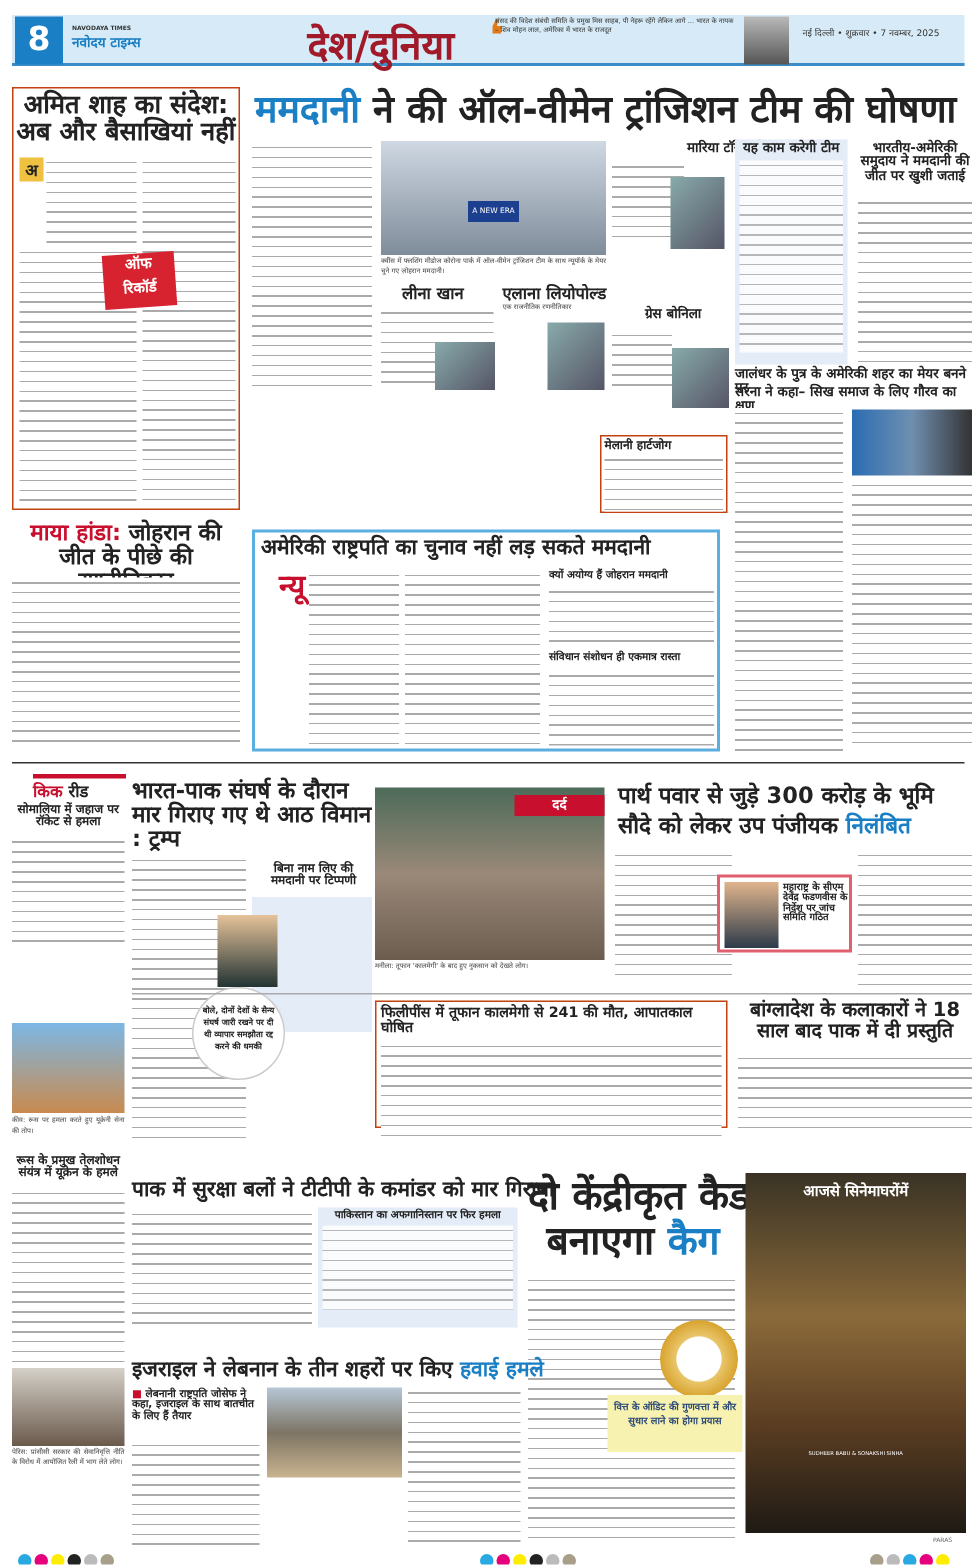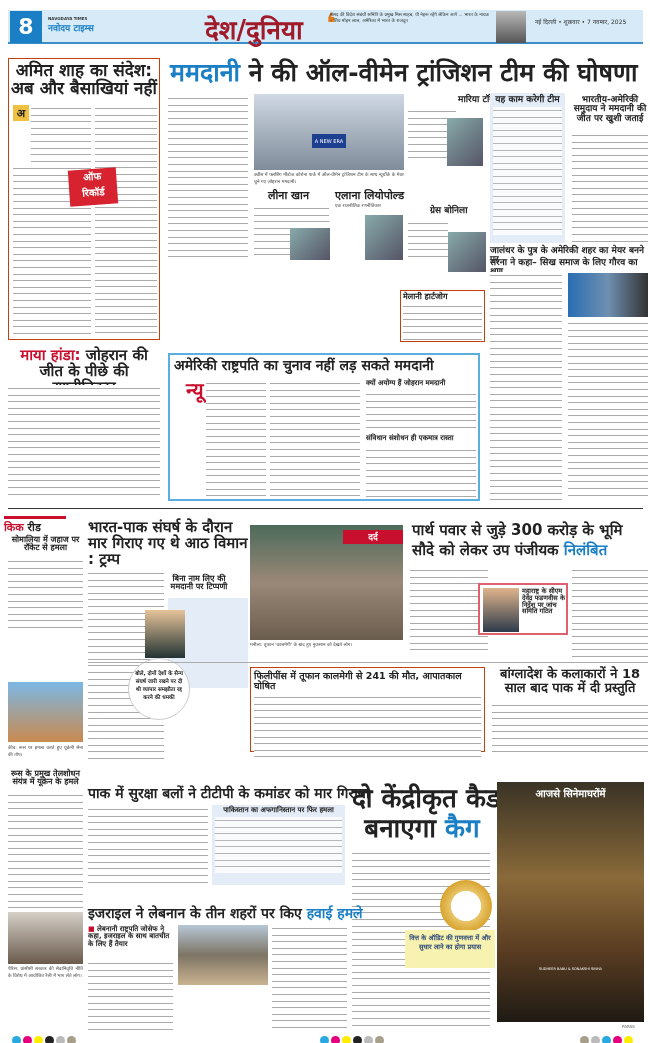--- a/index.html
+++ b/index.html
@@ -96,33 +96,33 @@
   <div class="lines" style="position:absolute;left:36px;top:25px;width:60px;height:118px;"></div>
   <div class="lines" style="position:absolute;left:100px;top:25px;width:90px;height:118px;"></div>
   <div class="h-big" style="position:absolute;left:196px;top:25px;font-size:7px;">क्यों अयोग्य हैं जोहरान ममदानी</div>
   <div class="lines" style="position:absolute;left:196px;top:36px;width:110px;height:40px;"></div>
   <div class="h-big" style="position:absolute;left:196px;top:80px;font-size:7px;">संविधान संशोधन ही एकमात्र रास्ता</div>
   <div class="lines" style="position:absolute;left:196px;top:92px;width:110px;height:50px;"></div>
 </div>
 
 <div class="abs seph" style="left:8px;top:508px;width:635px;"></div>
 
-<div class="abs" style="left:4px;top:516px;width:62px;height:16px;border-top:3px solid #c8102e;font-size:11px;font-weight:bold;"><span class="hl-red">किक</span> <span>रीड</span></div>
+<div class="abs" style="left:22px;top:516px;width:62px;height:16px;border-top:3px solid #c8102e;font-size:11px;font-weight:bold;"><span class="hl-red">किक</span> <span>रीड</span></div>
 <div class="abs h-big" style="left:8px;top:536px;width:75px;font-size:8px;text-align:center;">सोमालिया में जहाज पर रॉकेट से हमला</div>
 <div class="abs lines" style="left:8px;top:558px;width:75px;height:75px;"></div>
 <div class="abs" style="left:8px;top:682px;width:75px;height:60px;background:linear-gradient(#7cb7e5,#c98a4f);"></div>
 <div class="abs txt" style="left:8px;top:745px;width:75px;">कीव: रूस पर हमला करते हुए यूक्रेनी सेना की तोप।</div>
 <div class="abs h-big" style="left:8px;top:770px;width:75px;font-size:8px;text-align:center;">रूस के प्रमुख तेलशोधन संयंत्र में यूक्रेन के हमले</div>
 <div class="abs lines" style="left:8px;top:792px;width:75px;height:118px;"></div>
 <div class="abs" style="left:8px;top:912px;width:75px;height:52px;background:linear-gradient(#d5d0c8,#6a5a4c);"></div>
 <div class="abs txt" style="left:8px;top:966px;width:75px;">पेरिस: प्रांसीसी सरकार की सेवानिवृत्ति नीति के विरोध में आयोजित रैली में भाग लेते लोग।</div>
 
 <div class="abs h-big" style="left:88px;top:520px;width:160px;font-size:15px;">भारत-पाक संघर्ष के दौरान मार गिराए गए थे आठ विमान : ट्रम्प</div>
 <div class="abs lines" style="left:88px;top:570px;width:76px;height:190px;"></div>
-<div class="abs h-big" style="left:160px;top:575px;width:78px;font-size:8px;text-align:center;">बिना नाम लिए की ममदानी पर टिप्पणी</div>
+<div class="abs h-big" style="left:170px;top:575px;width:78px;font-size:8px;text-align:center;">बिना नाम लिए की ममदानी पर टिप्पणी</div>
 <div class="abs" style="left:168px;top:598px;width:80px;height:90px;background:#e4ecf7;"></div>
 <div class="abs photo" style="left:145px;top:610px;width:40px;height:48px;background:linear-gradient(#e6c39a,#233);"></div>
 <div class="abs" style="left:128px;top:658px;width:62px;height:62px;border-radius:50%;background:#fff;border:1px solid #ccc;font-size:5.5px;text-align:center;padding:10px 6px;font-weight:bold;">बोले, दोनों देशों के सैन्य संघर्ष जारी रखने पर दी थी व्यापार समझौता रद्द करने की धमकी</div>
 
 <div class="abs" style="left:250px;top:525px;width:153px;height:115px;background:linear-gradient(#4d6b5a,#9a8878,#6b5d4e);">
   <div style="position:absolute;right:0;top:5px;width:60px;height:14px;background:#c8102e;color:#fff;font-size:9px;font-weight:bold;text-align:center;line-height:14px;">दर्द</div>
 </div>
 <div class="abs txt" style="left:250px;top:642px;width:153px;">मनीला: तूफान 'कालमेगी' के बाद हुए नुकसान को देखते लोग।</div>
 
 <div class="abs h-big" style="left:412px;top:523px;font-size:15px;">पार्थ पवार से जुड़े 300 करोड़ के भूमि</div>

